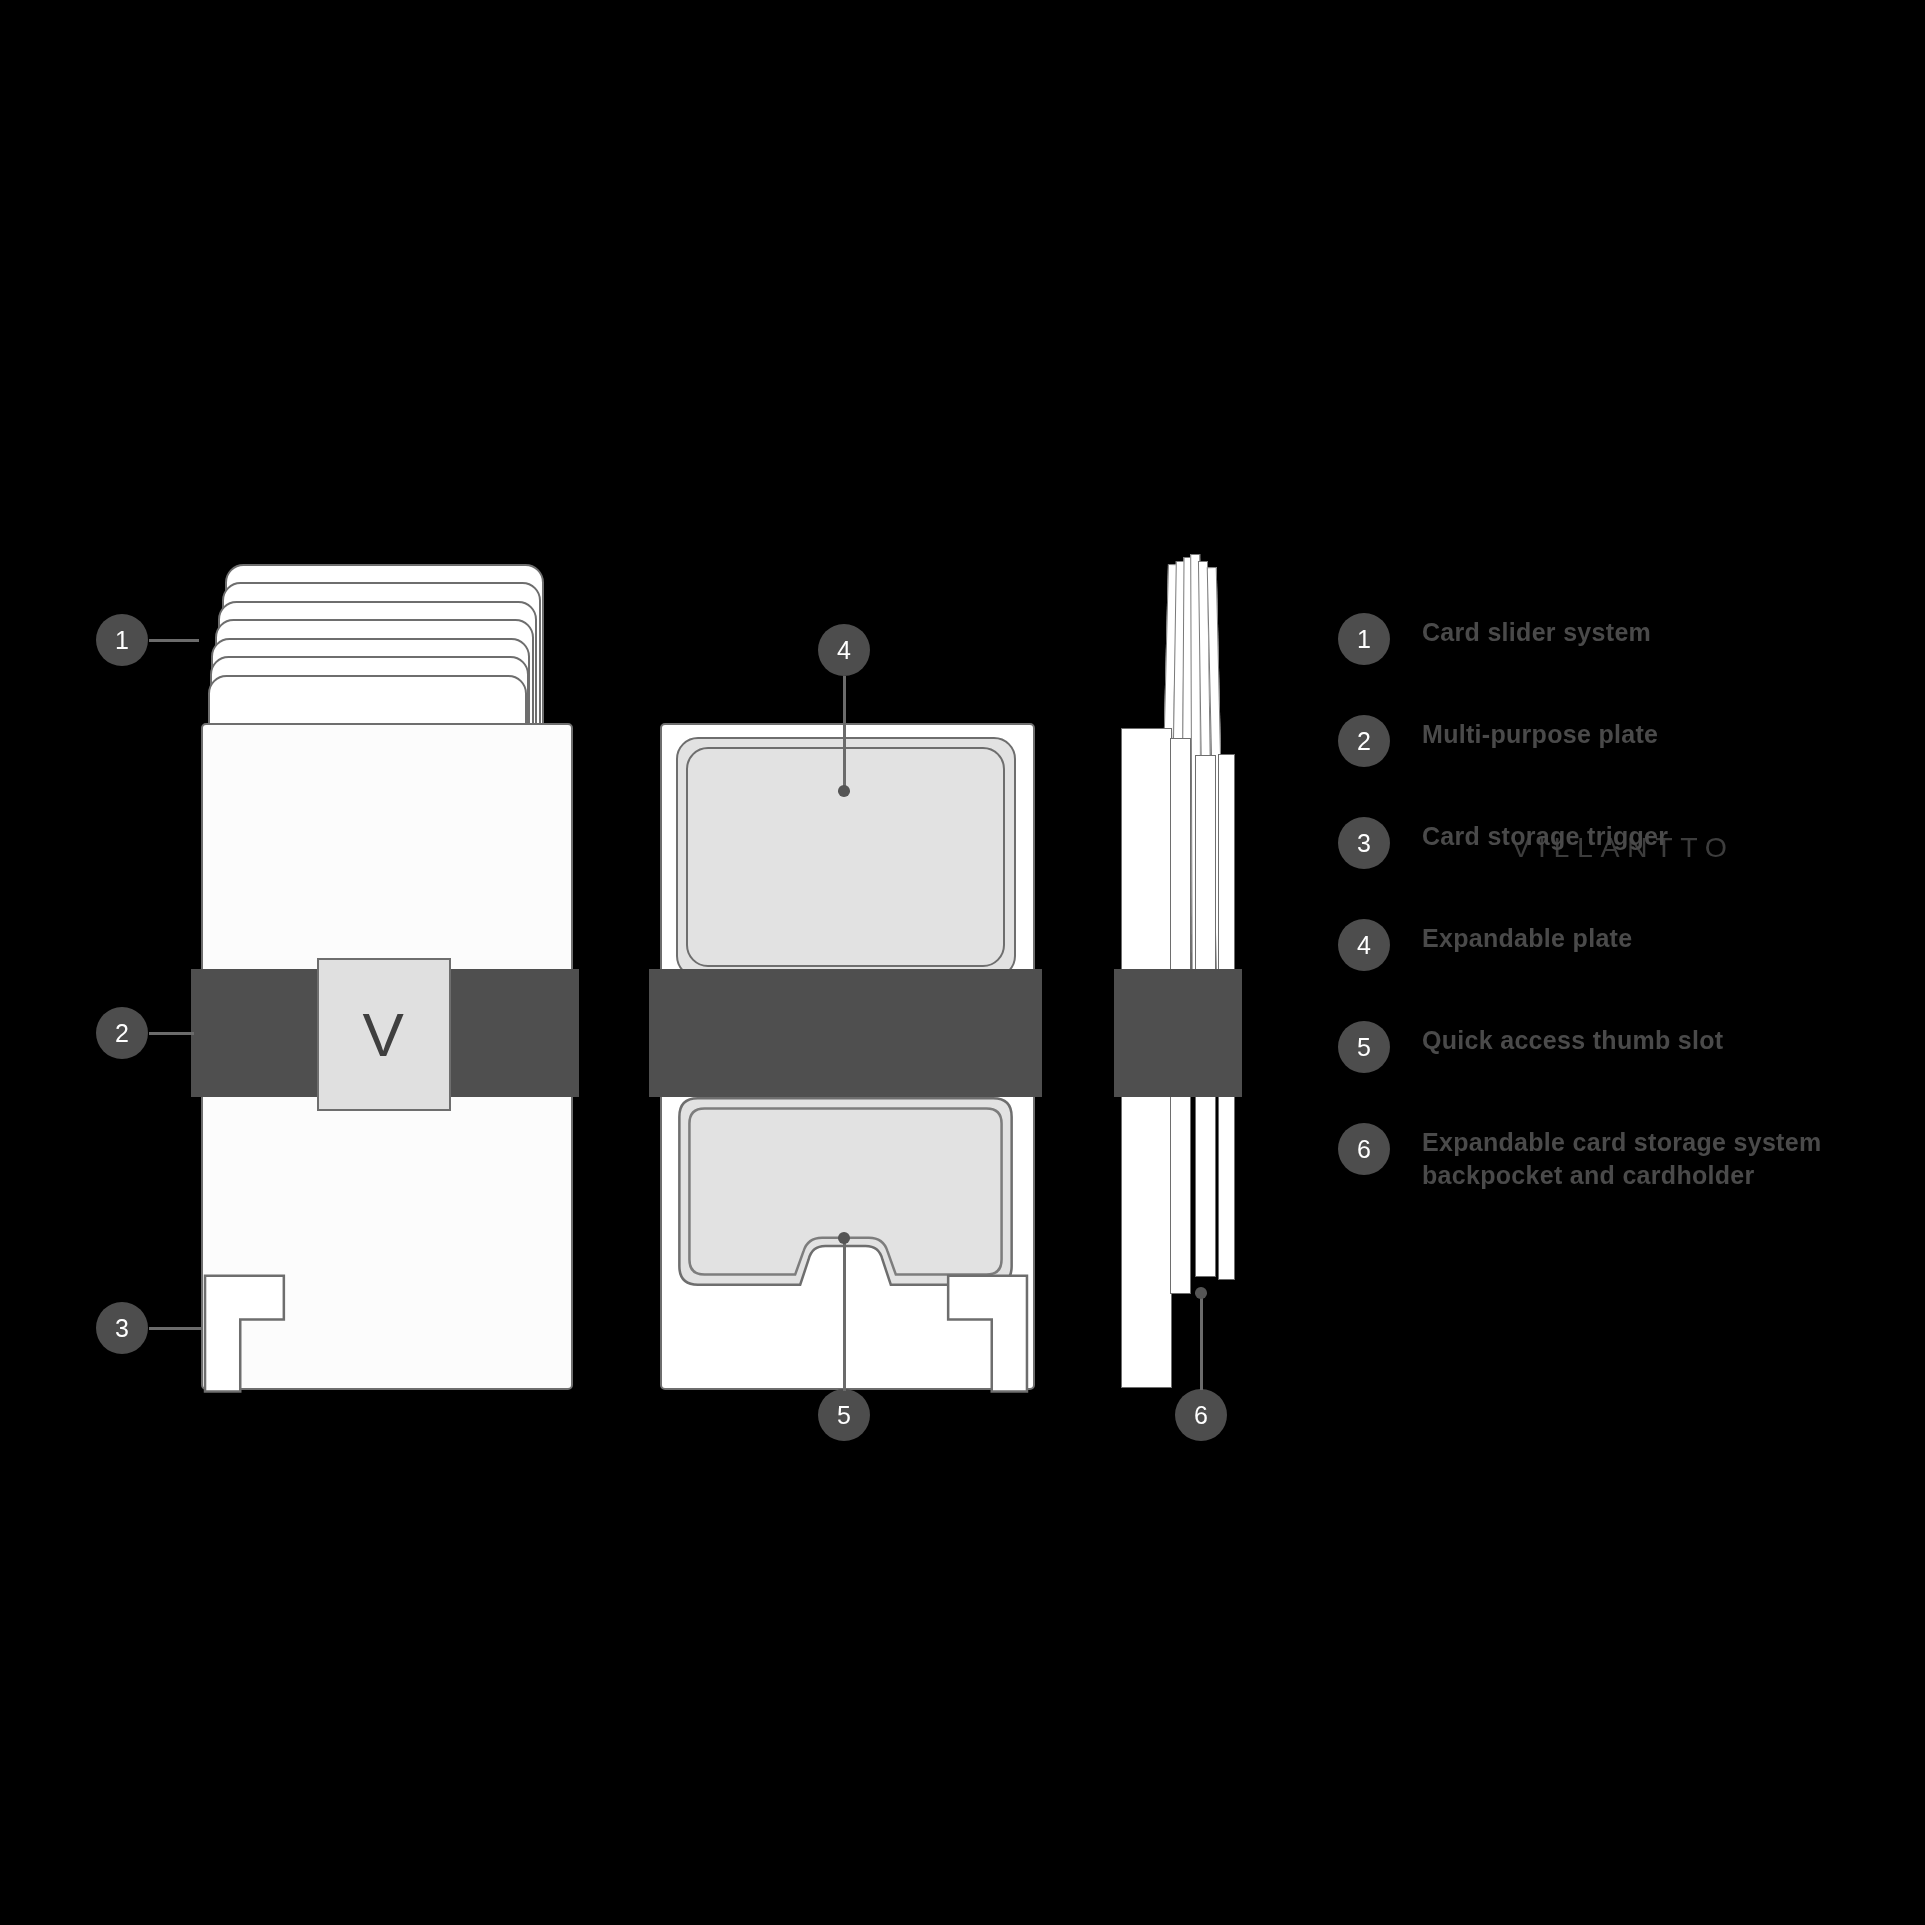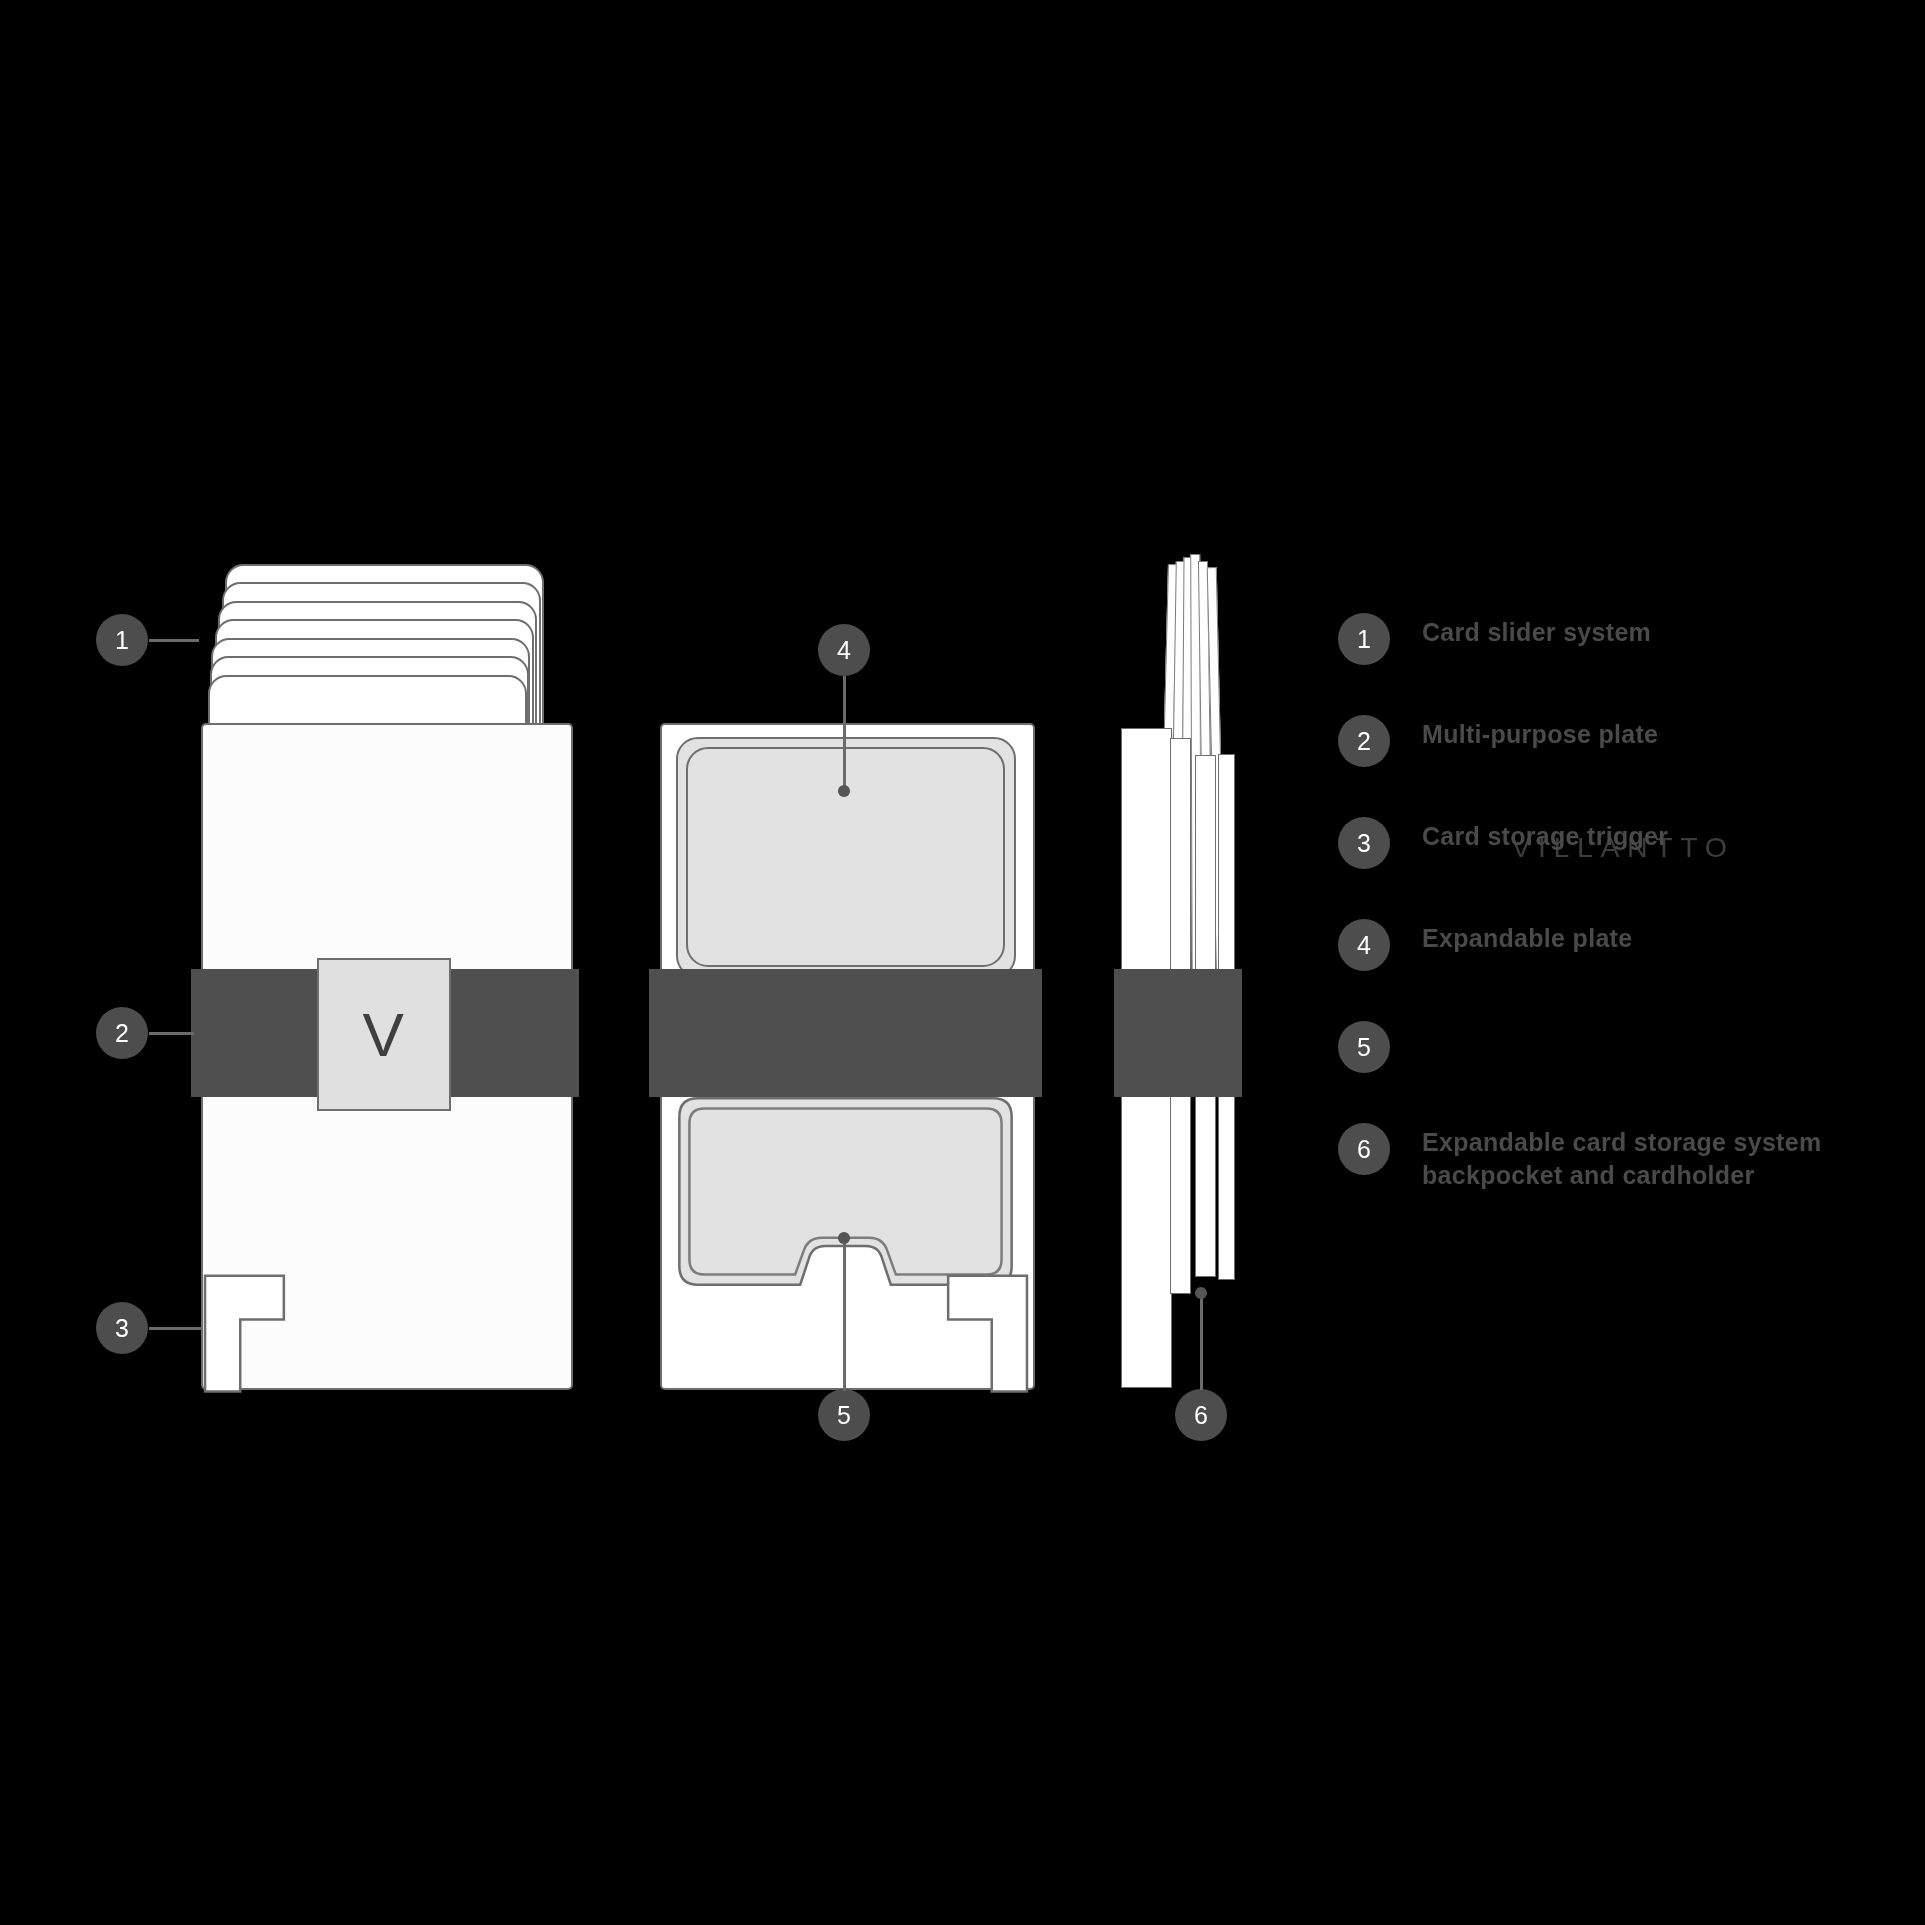--- a/index.html
+++ b/index.html
@@ -253,20 +253,21 @@
     <div class="legend-row">
       <div class="legend-badge"><span>3</span></div>
       <div class="legend-text">Card storage trigger</div>
     </div>
     <div class="legend-row">
       <div class="legend-badge"><span>4</span></div>
       <div class="legend-text">Expandable plate</div>
     </div>
     <div class="legend-row">
       <div class="legend-badge"><span>5</span></div>
+      <div class="legend-text">Quick access thumb slot</div>
     </div>
     <div class="legend-row">
       <div class="legend-badge"><span>6</span></div>
       <div class="legend-text">Expandable card storage system backpocket and cardholder</div>
     </div>
   </div>
 
 </div>
 
 

